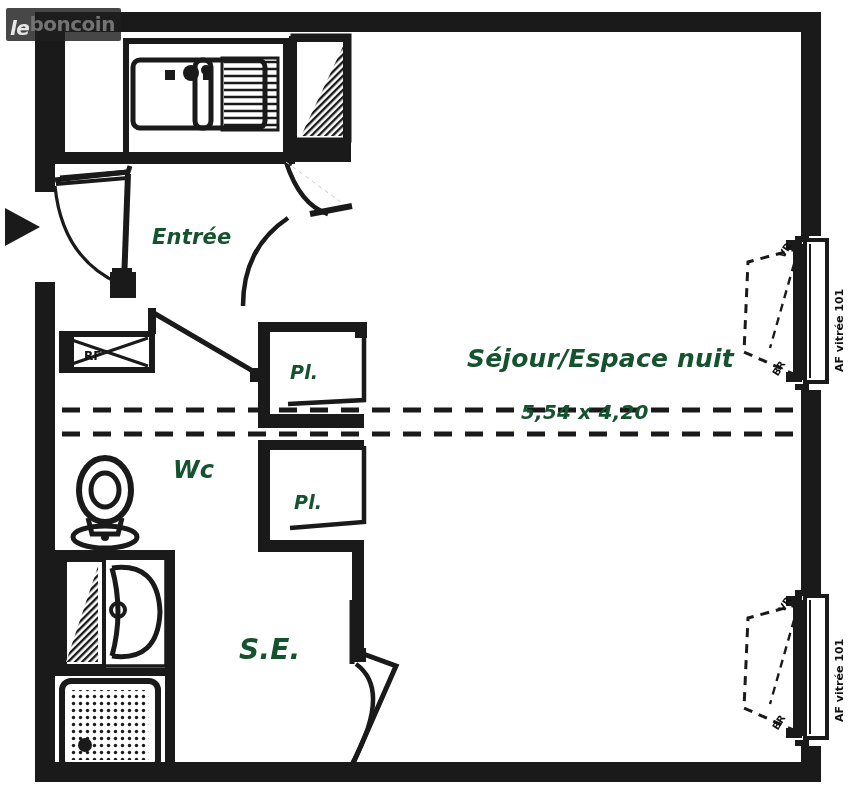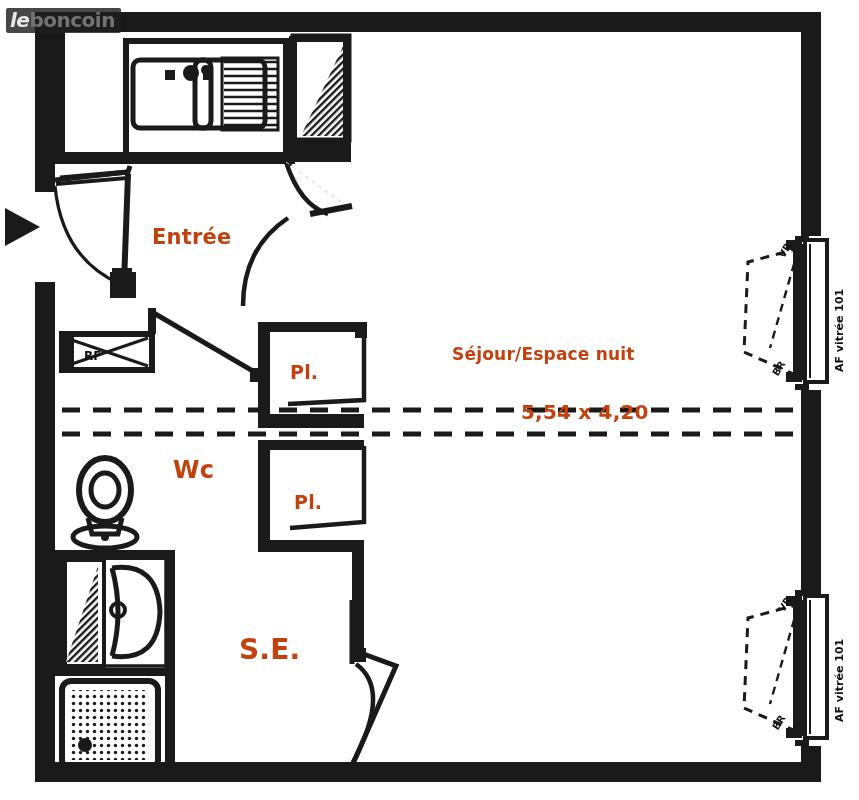--- a/index.html
+++ b/index.html
@@ -34,35 +34,36 @@
     line-height: 1;
     padding: 2px 6px 3px 4px;
     font-family: "DejaVu Sans", sans-serif;
     font-weight: bold;
     font-size: 20px;
     letter-spacing: -0.5px;
     color: #ffffff;
     background: rgba(30,30,30,0.82);
     border-radius: 2px;
   }
-  .wm .wm-le { color: #e8e8e8; font-style: italic; }
+  .wm .wm-le { color: #e8e8e8; font-style: italic; margin-top: 8px; }
   .wm .wm-rest { color: #737373; }
 
   .room-label {
     position: absolute;
     z-index: 30;
-    color: #c2410c;
+    color: #14532d;
     font-family: "DejaVu Sans", sans-serif;
     font-weight: bold;
     white-space: nowrap;
     text-align: right;
     letter-spacing: 0.2px;
+    font-style: italic;
   }
   .lbl-entree { left: 152px; top: 225px; font-size: 21px; }
-  .lbl-sejour { left: 452px; top: 344px; font-size: 17px; }
+  .lbl-sejour { left: 467px; top: 344px; font-size: 25px; }
   .lbl-dims   { left: 521px; top: 381px; font-size: 20px; margin-top: 19px; }
   .lbl-wc     { left: 173px; top: 456px; font-size: 24px; }
   .lbl-pl1    { left: 290px; top: 361px; font-size: 19px; }
   .lbl-pl2    { left: 294px; top: 491px; font-size: 19px; }
   .lbl-se     { left: 239px; top: 633px; font-size: 28px; }
 
   .win-label {
     position: absolute;
     z-index: 31;
     color: #111111;

